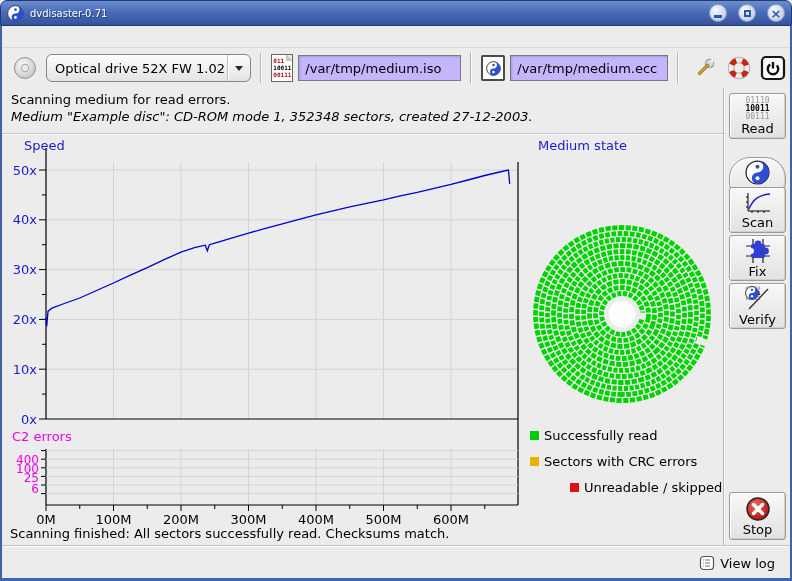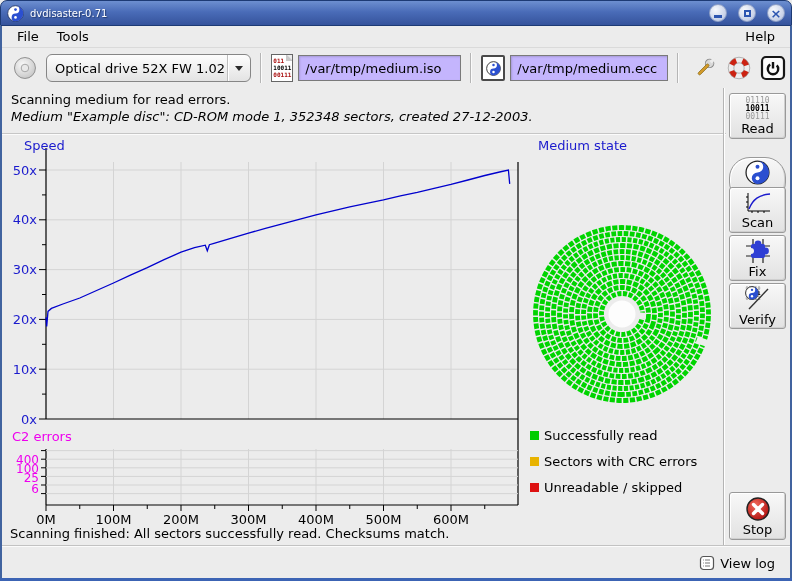--- a/index.html
+++ b/index.html
@@ -103,26 +103,20 @@
         <span class="glyph-min"></span>
       </span>
     <span class="winbtn">
         <span class="glyph-max"></span>
       </span>
     <span class="winbtn">
         <span class="glyph-close">×</span>
       </span>
   </div>
 
-  <div class="menubar">
-    <span class="menu-item">File</span>
-    <span class="menu-item">Tools</span>
-    <span class="menu-spacer"></span>
-    <span class="menu-item">Help</span>
-  </div>
 
   <div class="toolbar">
     <svg width="26" height="26" viewBox="0 0 26 26">
       <defs>
         <radialGradient id="cdg" cx="40%" cy="35%" r="75%">
           <stop offset="0%" stop-color="#fafafa"></stop>
             <stop offset="100%" stop-color="#c2c2c2"></stop>
         </radialGradient>
       </defs>
       <circle cx="13" cy="13" r="10.5" fill="url(#cdg)" stroke="#909090"></circle>
@@ -286,21 +280,21 @@
     <span class="chart-title" id="c2-title" style="color: rgb(238, 0, 238);">C2 errors</span>
 
     <div class="legend-item" style="top:340px;">
       <span class="legend-sw" style="background: rgb(0, 204, 0);"></span>
       <span>Successfully read</span>
     </div>
     <div class="legend-item" style="top:366px;">
       <span class="legend-sw" style="background: rgb(232, 179, 0);"></span>
       <span>Sectors with CRC errors</span>
     </div>
-    <div class="legend-item" style="top:392px;">
+    <div class="legend-item" style="top:392px;margin-left:40px;">
       <span class="legend-sw" style="background: rgb(221, 17, 17);"></span>
       <span>Unreadable / skipped</span>
     </div>
 
     <div id="footer-msg">Scanning finished: All sectors successfully read. Checksums match.</div>
   </div>
 
   <div id="sidepanel">
     <div class="side-btn" style="top:5px;">
       <div class="bin-rows">

